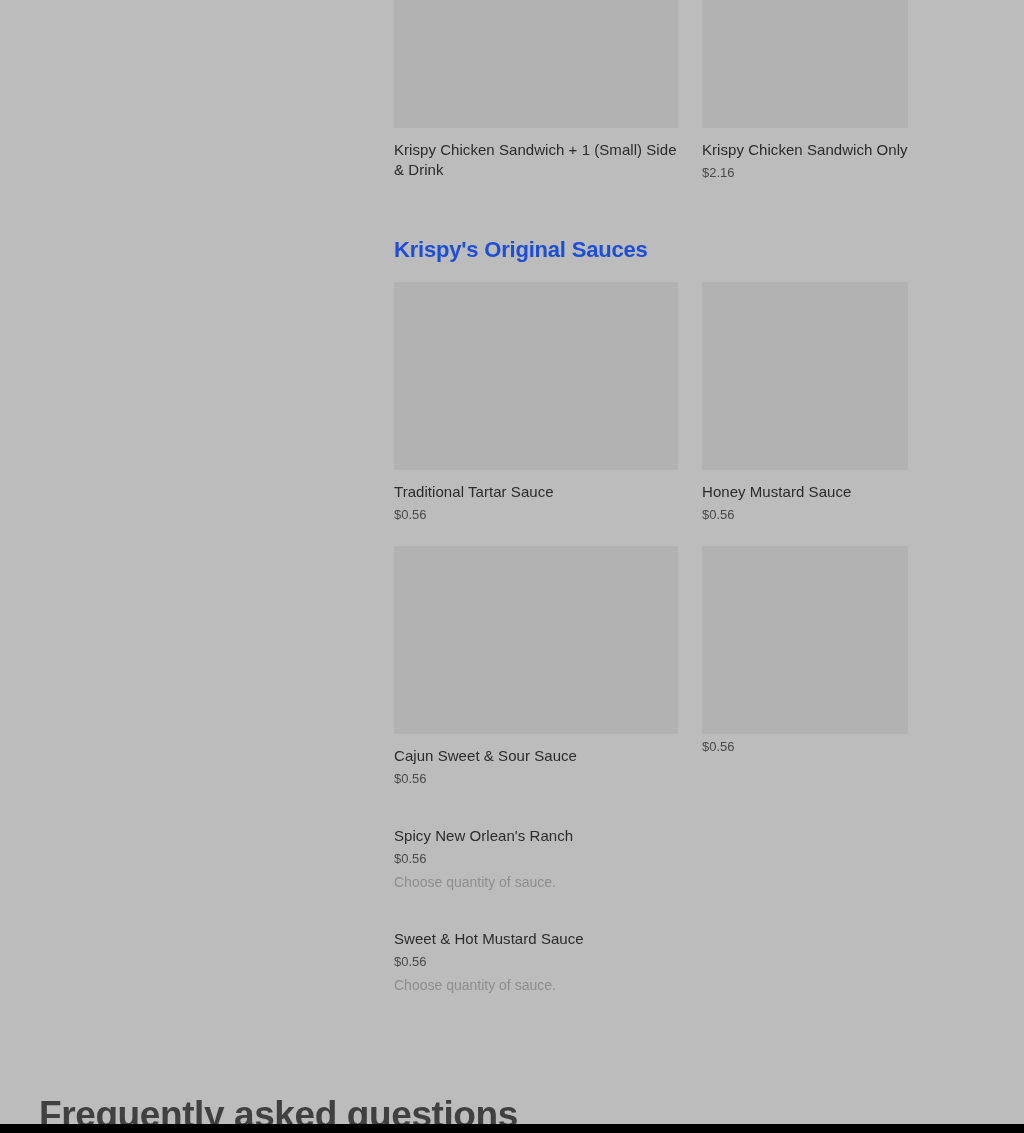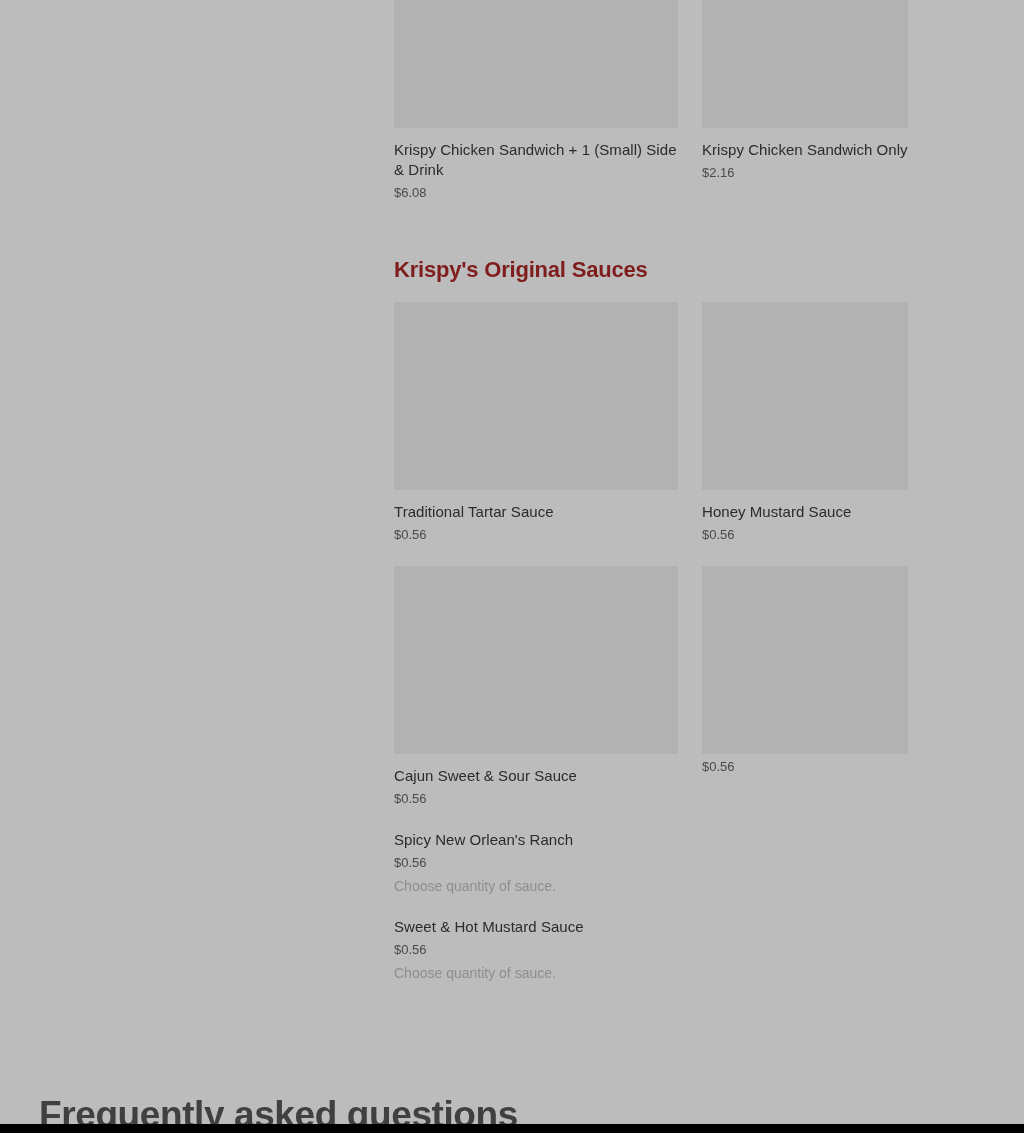--- a/index.html
+++ b/index.html
@@ -76,32 +76,32 @@
     line-height: 18px;
     color: #8e8e8e;
     margin-top: 5px;
   }
 
   
   .section-heading {
     font-size: 22px;
     font-weight: 700;
     line-height: 28px;
-    color: #7f1d1d;
+    color: #1d4ed8;
     letter-spacing: -0.2px;
     margin-top: 32px;
     margin-bottom: 18px;
   }
 
   
   .product-card.text-only {
     margin-bottom: 20px;
   }
   .product-card.text-only .product-name {
-    margin-top: 0;
+    margin-top: 16px;
   }
 
   
   .faq-section {
     position: absolute;
     left: 39px;
     top: 1096px;
     width: 940px;
   }
 
@@ -133,21 +133,20 @@
 
 <div class="page">
 
   <div class="menu-column">
 
     <div class="product-grid">
 
       <div class="product-card">
         <div class="product-thumb"></div>
         <div class="product-name">Krispy Chicken Sandwich + 1 (Small) Side &amp; Drink</div>
-        <div class="product-price">$6.08</div>
       </div>
 
       <div class="product-card">
         <div class="product-thumb"></div>
         <div class="product-name">Krispy Chicken Sandwich Only</div>
         <div class="product-price">$2.16</div>
       </div>
 
     </div>
 

